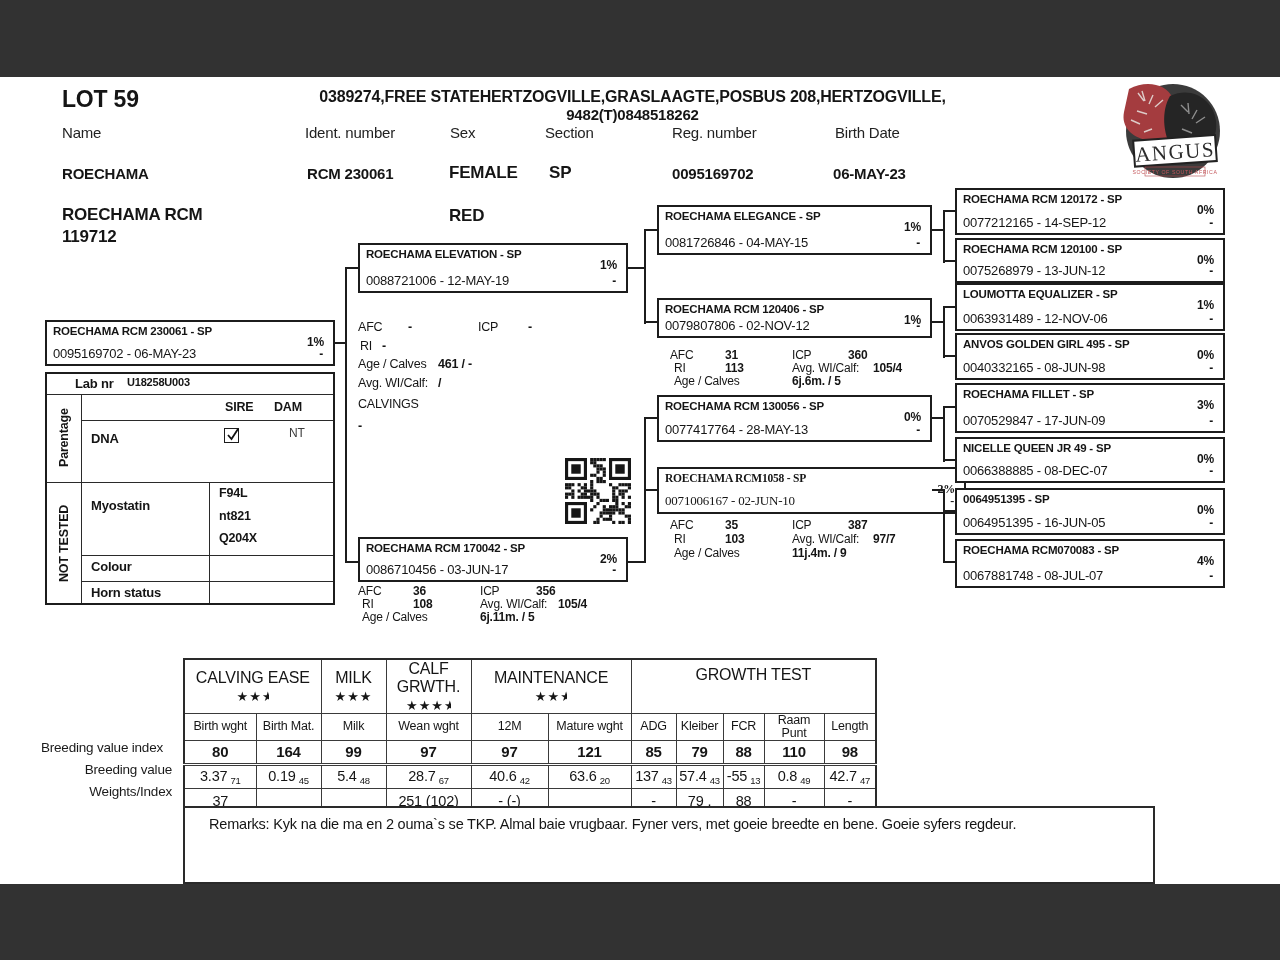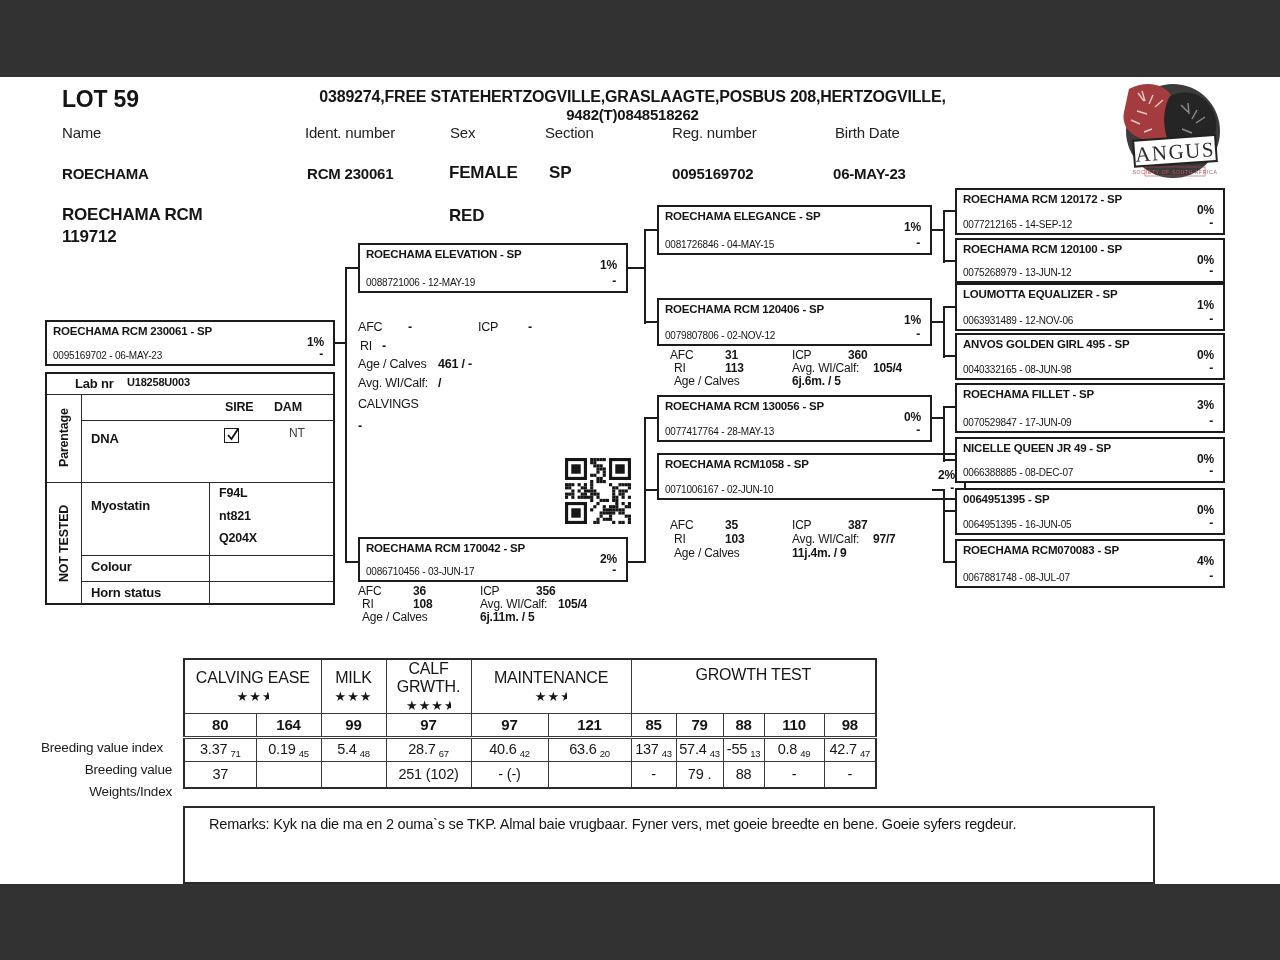--- a/index.html
+++ b/index.html
@@ -12,21 +12,21 @@
   .addr{text-align:center;font-weight:bold;font-size:16px;line-height:18px;}
   .addr .l2{font-size:15px;}
   .flabel{font-size:15px;color:#222;}
   .fval{font-size:15px;font-weight:bold;}
   .fval.big{font-size:17px;}
   .line{position:absolute;background:#1c1c1c;}
   
   .pbox{position:absolute;border:2px solid #1c1c1c;background:#fff;box-sizing:border-box;padding-left:28px;}
   .pbox .t{position:absolute;left:6px;top:3px;font-weight:bold;font-size:11.5px;white-space:nowrap;}
   .pbox .inb{position:absolute;right:9px;top:13px;font-weight:bold;font-size:12px;}
-  .pbox .id{position:absolute;left:6px;bottom:3px;font-size:10px;white-space:nowrap;text-align:right;}
+  .pbox .id{position:absolute;left:6px;bottom:3px;font-size:13px;white-space:nowrap;text-align:right;}
   .pbox .dash{position:absolute;right:10px;bottom:3px;font-weight:bold;font-size:12px;}
   
   .stats{position:absolute;font-size:12px;}
   .stats span{position:absolute;white-space:nowrap;}
   .stats .sv{font-weight:bold;}
   
   .labbox{position:absolute;border:2px solid #1c1c1c;box-sizing:border-box;background:#fff;}
   .labbox .line{background:#2a2a2a;}
   .vtext{writing-mode:vertical-rl;transform:rotate(180deg);font-weight:bold;font-size:12.5px;
          display:flex;align-items:center;justify-content:center;}
@@ -177,21 +177,21 @@
       <span class="sv" style="left:122px;top:26px;">6j.11m. / 5</span>
     </div>
 
     <div class="pbox" style="left:657px;top:128px;width:275px;height:50px;">
       <div class="t">ROECHAMA ELEGANCE - SP</div>
       <div class="inb">1%</div>
       <div class="id">0081726846 - 04-MAY-15</div>
       <div class="dash">-</div>
     </div>
 
-    <div class="pbox" style="left:657px;top:221px;width:275px;height:48px;">
+    <div class="pbox" style="left:657px;top:221px;width:275px;height:40px;">
       <div class="t">ROECHAMA RCM 120406 - SP</div>
       <div class="inb">1%</div>
       <div class="id">0079807806 - 02-NOV-12</div>
       <div class="dash">-</div>
     </div>
     <div class="stats" style="left:670px;top:271px;width:250px;height:42px;">
       <span style="left:0;top:0;">AFC</span>
       <span class="sv" style="left:55px;top:0;">31</span>
       <span style="left:122px;top:0;">ICP</span>
       <span class="sv" style="left:178px;top:0;">360</span>
@@ -203,21 +203,21 @@
       <span class="sv" style="left:122px;top:26px;">6j.6m. / 5</span>
     </div>
 
     <div class="pbox" style="left:657px;top:318px;width:275px;height:47px;">
       <div class="t">ROECHAMA RCM 130056 - SP</div>
       <div class="inb">0%</div>
       <div class="id">0077417764 - 28-MAY-13</div>
       <div class="dash">-</div>
     </div>
 
-    <div class="pbox" style="left:657px;top:376px;width:309px;height:47px;">
+    <div class="pbox" style="left:657px;top:390px;width:309px;height:47px;font-family:Liberation Serif, serif;">
       <div class="t">ROECHAMA RCM1058 - SP</div>
       <div class="inb">2%</div>
       <div class="id">0071006167 - 02-JUN-10</div>
       <div class="dash">-</div>
     </div>
     <div class="stats" style="left:670px;top:441px;width:250px;height:42px;">
       <span style="left:0;top:0;">AFC</span>
       <span class="sv" style="left:55px;top:0;">35</span>
       <span style="left:122px;top:0;">ICP</span>
       <span class="sv" style="left:178px;top:0;">387</span>
@@ -442,20 +442,33 @@
           <div class="gstars">★★★<span class="half">★</span></div>
         </td>
         <td colspan="2">
           <div class="glab">MAINTENANCE</div>
           <div class="gstars">★★<span class="half">★</span></div>
         </td>
         <td colspan="5" style="vertical-align:top;padding-top:6px;">
           <div class="glab">GROWTH TEST</div>
         </td>
       </tr>
+      <tr class="hd">
+        <td>Birth wght</td>
+        <td>Birth Mat.</td>
+        <td>Milk</td>
+        <td>Wean wght</td>
+        <td>12M</td>
+        <td>Mature wght</td>
+        <td>ADG</td>
+        <td>Kleiber</td>
+        <td>FCR</td>
+        <td>Raam Punt</td>
+        <td>Length</td>
+      </tr>
       <tr class="ix">
         <td>80</td>
         <td>164</td>
         <td>99</td>
         <td>97</td>
         <td>97</td>
         <td>121</td>
         <td>85</td>
         <td>79</td>
         <td>88</td>

